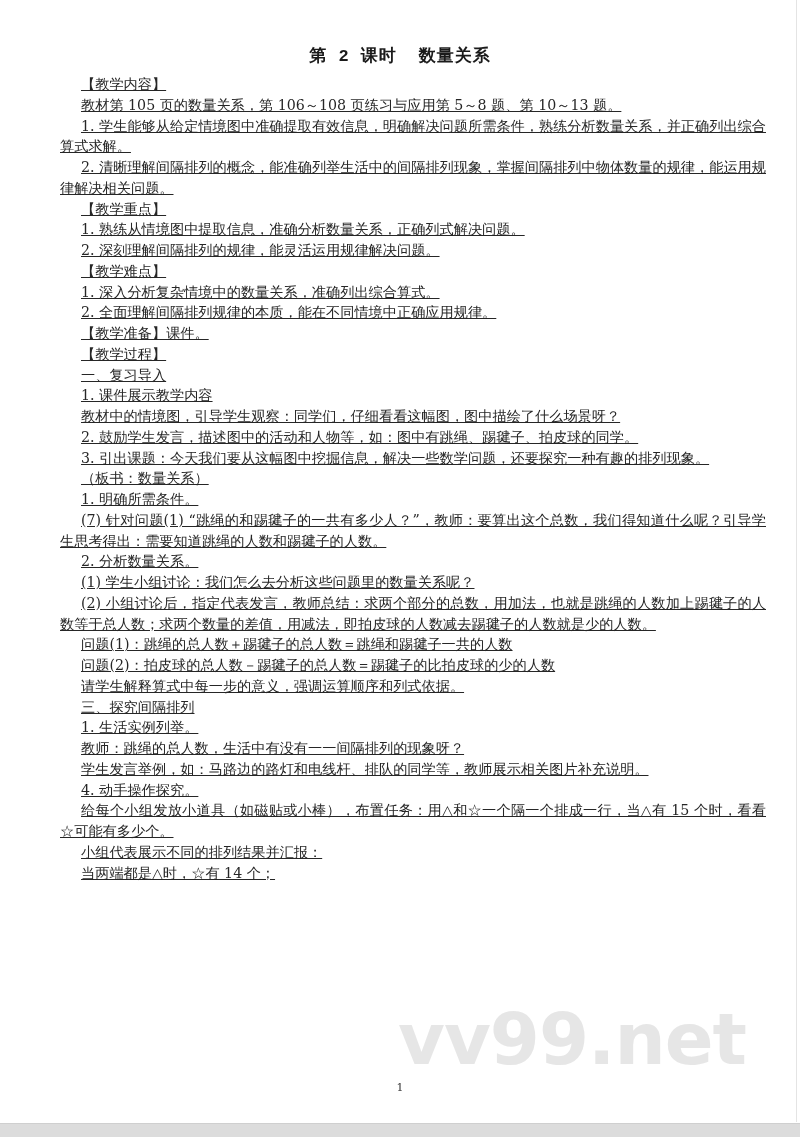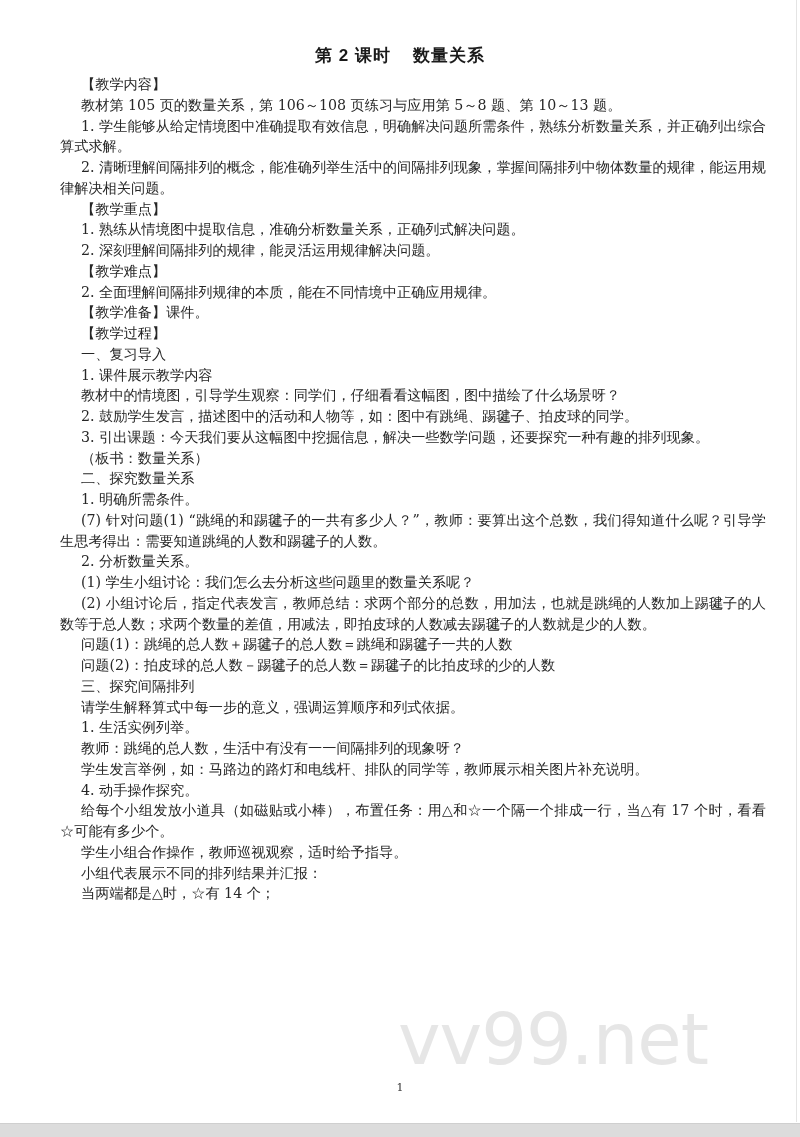--- a/index.html
+++ b/index.html
@@ -12,82 +12,81 @@
   .page {
     position: absolute; left: 0; top: 0; width: 796px; height: 1122px;
     background: #fff; border-right: 1px solid #e4e4e4;
   }
   .bottom-bar {
     position: absolute; left: 0; top: 1123px; width: 800px; height: 14px;
     background: #dcdcdc; border-top: 1px solid #cfcfcf;
   }
   .title {
     position: absolute; top: 44px; left: 0; width: 800px; text-align: center;
-    font-family: Liberation Sans, sans-serif;
+    font-family: Liberation Mono, monospace;
     font-weight: bold; font-size: 17px; letter-spacing: 1px; color: #1a1a1a;
   }
   .title .gap { display: inline-block; width: 22px; }
   .body-text {
     position: absolute; left: 60px; top: 74px; width: 706px;
     font-size: 14.2px; line-height: 20.75px; color: #262626;
   }
-  .p { margin: 0; text-indent: 21px; text-align: justify; white-space: normal; }
+  .p { margin: 0; text-indent: 21px; text-align: justify; white-space: normal; text-decoration: underline; }
   .page-number {
     position: absolute; top: 1081px; left: 0; width: 800px; text-align: center;
     font-size: 11px; color: #333;
   }
   .watermark {
     position: absolute; left: 398px; top: 1003px;
     font-family: "DejaVu Sans", "Liberation Sans", sans-serif;
-    font-weight: normal; font-size: 72px; letter-spacing: -1px;
+    font-weight: bold; font-size: 72px; letter-spacing: -1px;
     color: rgba(200,200,200,0.45); pointer-events: none; line-height: 1;
   }
 </style>
 </head>
 <body>
 
 <div class="page">
   <div class="title">
     <span>第 2 课时</span><span class="gap"></span><span>数量关系</span>
   </div>
 
   <div class="body-text" id="body-text">
       <p class="p">【教学内容】</p>
       <p class="p">教材第 105 页的数量关系，第 106～108 页练习与应用第 5～8 题、第 10～13 题。</p>
       <p class="p">1. 学生能够从给定情境图中准确提取有效信息，明确解决问题所需条件，熟练分析数量关系，并正确列出综合算式求解。</p>
       <p class="p">2. 清晰理解间隔排列的概念，能准确列举生活中的间隔排列现象，掌握间隔排列中物体数量的规律，能运用规律解决相关问题。</p>
       <p class="p">【教学重点】</p>
       <p class="p">1. 熟练从情境图中提取信息，准确分析数量关系，正确列式解决问题。</p>
       <p class="p">2. 深刻理解间隔排列的规律，能灵活运用规律解决问题。</p>
       <p class="p">【教学难点】</p>
+      <p class="p">1. 深入分析复杂情境中的数量关系，准确列出综合算式。</p>
       <p class="p">2. 全面理解间隔排列规律的本质，能在不同情境中正确应用规律。</p>
       <p class="p">【教学准备】课件。</p>
       <p class="p">【教学过程】</p>
       <p class="p">一、复习导入</p>
       <p class="p">1. 课件展示教学内容</p>
       <p class="p">教材中的情境图，引导学生观察：同学们，仔细看看这幅图，图中描绘了什么场景呀？</p>
       <p class="p">2. 鼓励学生发言，描述图中的活动和人物等，如：图中有跳绳、踢毽子、拍皮球的同学。</p>
       <p class="p">3. 引出课题：今天我们要从这幅图中挖掘信息，解决一些数学问题，还要探究一种有趣的排列现象。</p>
       <p class="p">（板书：数量关系）</p>
-      <p class="p">二、探究数量关系</p>
       <p class="p">1. 明确所需条件。</p>
       <p class="p">(7) 针对问题(1) “跳绳的和踢毽子的一共有多少人？”，教师：要算出这个总数，我们得知道什么呢？引导学生思考得出：需要知道跳绳的人数和踢毽子的人数。</p>
       <p class="p">2. 分析数量关系。</p>
       <p class="p">(1) 学生小组讨论：我们怎么去分析这些问题里的数量关系呢？</p>
       <p class="p">(2) 小组讨论后，指定代表发言，教师总结：求两个部分的总数，用加法，也就是跳绳的人数加上踢毽子的人数等于总人数；求两个数量的差值，用减法，即拍皮球的人数减去踢毽子的人数就是少的人数。</p>
       <p class="p">问题(1)：跳绳的总人数＋踢毽子的总人数＝跳绳和踢毽子一共的人数</p>
       <p class="p">问题(2)：拍皮球的总人数－踢毽子的总人数＝踢毽子的比拍皮球的少的人数</p>
+      <p class="p">请学生解释算式中每一步的意义，强调运算顺序和列式依据。</p>
       <p class="p">三、探究间隔排列</p>
-      <p class="p">请学生解释算式中每一步的意义，强调运算顺序和列式依据。</p>
       <p class="p">1. 生活实例列举。</p>
       <p class="p">教师：跳绳的总人数，生活中有没有一一间隔排列的现象呀？</p>
       <p class="p">学生发言举例，如：马路边的路灯和电线杆、排队的同学等，教师展示相关图片补充说明。</p>
       <p class="p">4. 动手操作探究。</p>
-      <p class="p">给每个小组发放小道具（如磁贴或小棒），布置任务：用△和☆一个隔一个排成一行，当△有 17 个时，看看☆可能有多少个。</p>
-      <p class="p">学生小组合作操作，教师巡视观察，适时给予指导。</p>
+      <p class="p">给每个小组发放小道具（如磁贴或小棒），布置任务：用△和☆一个隔一个排成一行，当△有 15 个时，看看☆可能有多少个。</p>
       <p class="p">小组代表展示不同的排列结果并汇报：</p>
       <p class="p">当两端都是△时，☆有 14 个；</p>
     </div>
 
   <div class="watermark">vv99.net</div>
 
   <div class="page-number">1</div>
 </div>
 <div class="bottom-bar"></div>
 

